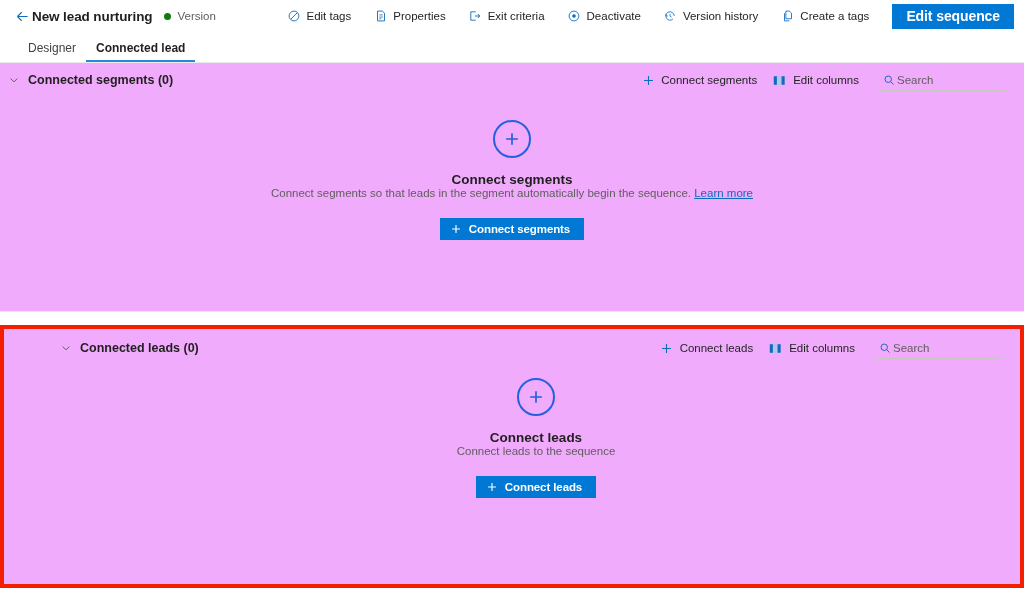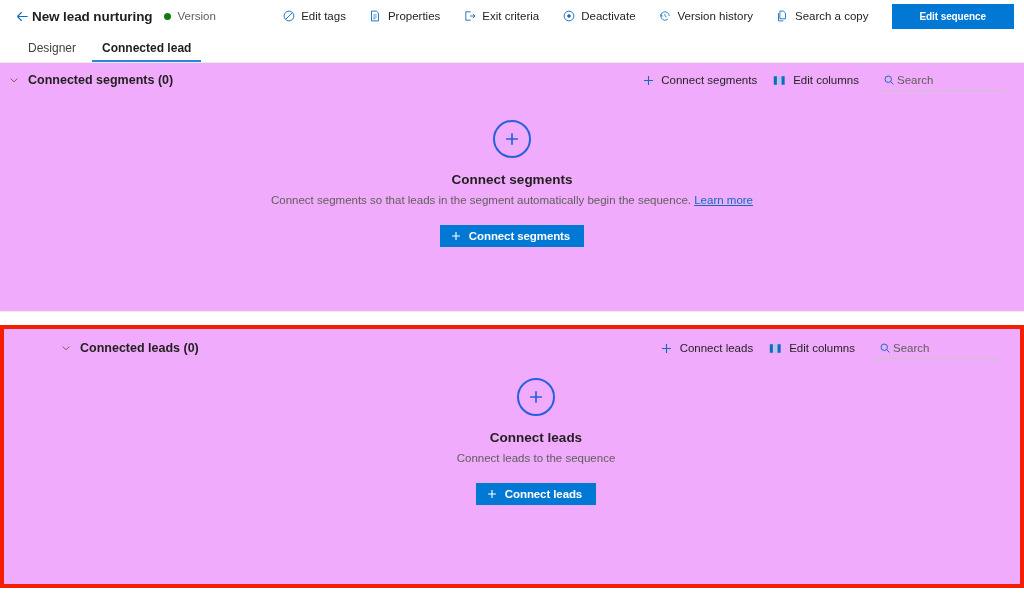--- a/index.html
+++ b/index.html
@@ -79,40 +79,39 @@
     font-family: "Liberation Sans", sans-serif;
   }
   .cmd .gi {
     width: 15px; height: 15px;
     display: inline-flex; align-items: center; justify-content: center;
     color: #0f6cbd; flex: 0 0 auto;
   }
   .primary-btn {
     background: #0078d4;
     color: #ffffff;
-    font-size: 10px;
+    font-size: 14px;
     font-weight: bold;
     border: none;
-    padding: 0 28px;
+    padding: 0 14px;
     height: 25px;
     margin-left: 8px;
     cursor: pointer;
     white-space: nowrap;
     font-family: "Liberation Sans", sans-serif;
     letter-spacing: -0.1px;
   }
 
   
   .tabstrip {
     height: 30px;
     display: flex;
     align-items: flex-end;
     padding: 0 18px;
     border-bottom: 1px solid #edebe9;
-    gap: 6px;
   }
   .tab {
     font-size: 12px;
     color: #424242;
     padding: 0 10px 7px 10px;
     cursor: pointer;
     position: relative;
     white-space: nowrap;
   }
   .tab.active {
@@ -212,21 +211,20 @@
   }
   .empty-title {
     font-size: 13.5px;
     font-weight: bold;
     color: #201f1e;
     margin-top: 14px;
   }
   .empty-desc {
     font-size: 11.5px;
     color: #605e5c;
-    margin-top: 7px;
     text-align: center;
   }
   .empty-desc a {
     color: #0f6cbd;
     text-decoration: underline;
   }
   .action-btn {
     margin-top: 19px;
     background: #0078d4;
     color: #fff;
@@ -324,21 +322,21 @@
       <span>Version history</span>
     </button>
 
     <button class="cmd">
       <span class="gi">
         <svg width="14" height="14" viewBox="0 0 20 20" fill="none" stroke="currentColor" stroke-width="1.25">
           <path d="M7 3h5l3 3v8H7z"></path>
             <path d="M5 6v11h7"></path>
         </svg>
       </span>
-      <span>Search a copy</span>
+      <span>Create a tags</span>
     </button>
 
     <button class="primary-btn">Edit sequence</button>
   </div>
 </div>
 
 <div class="tabstrip">
   <div class="tab">Designer</div>
   <div class="tab active">Connected lead</div>
 </div>

